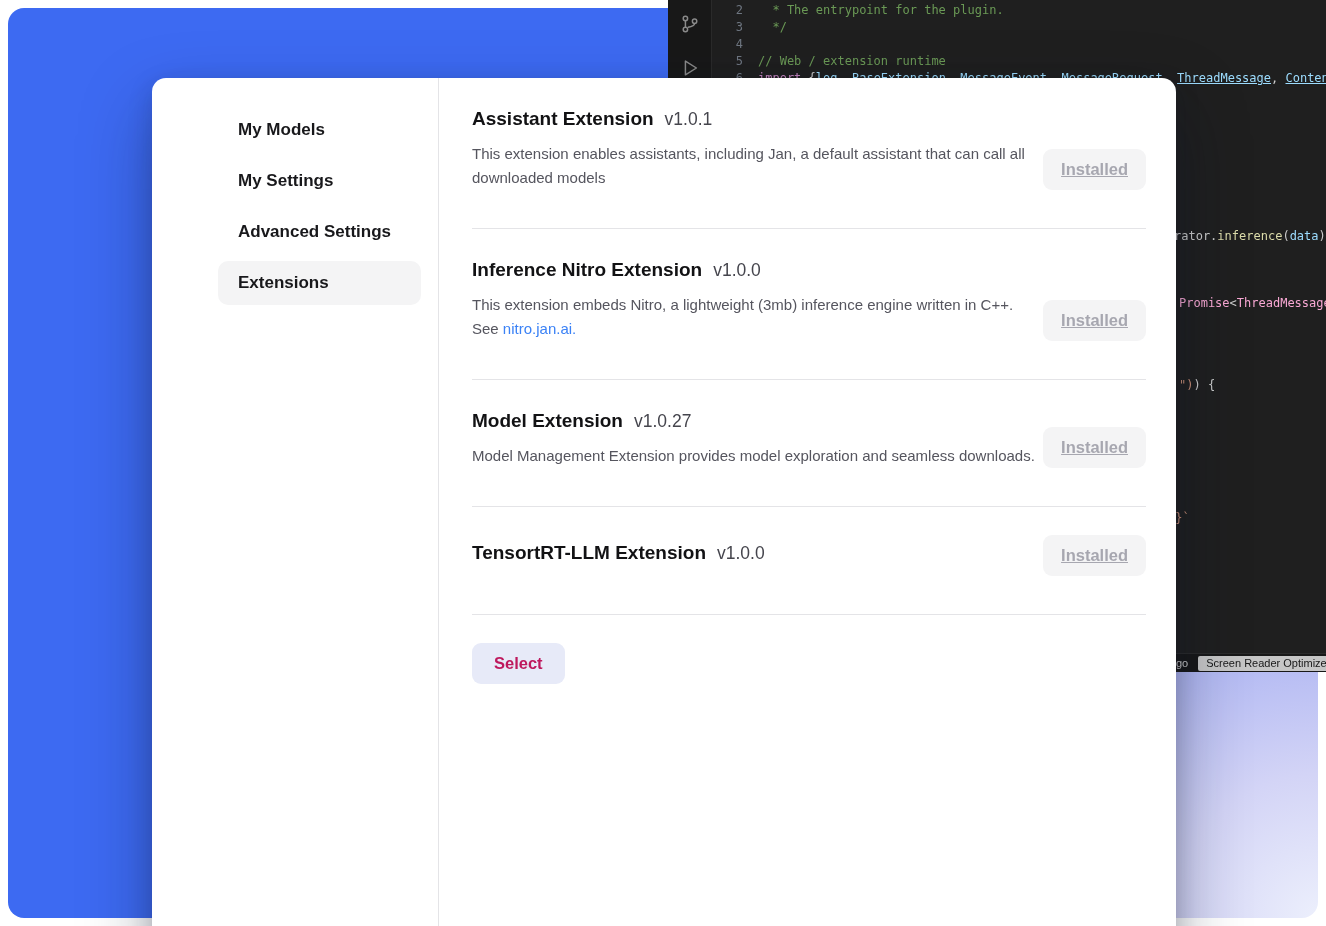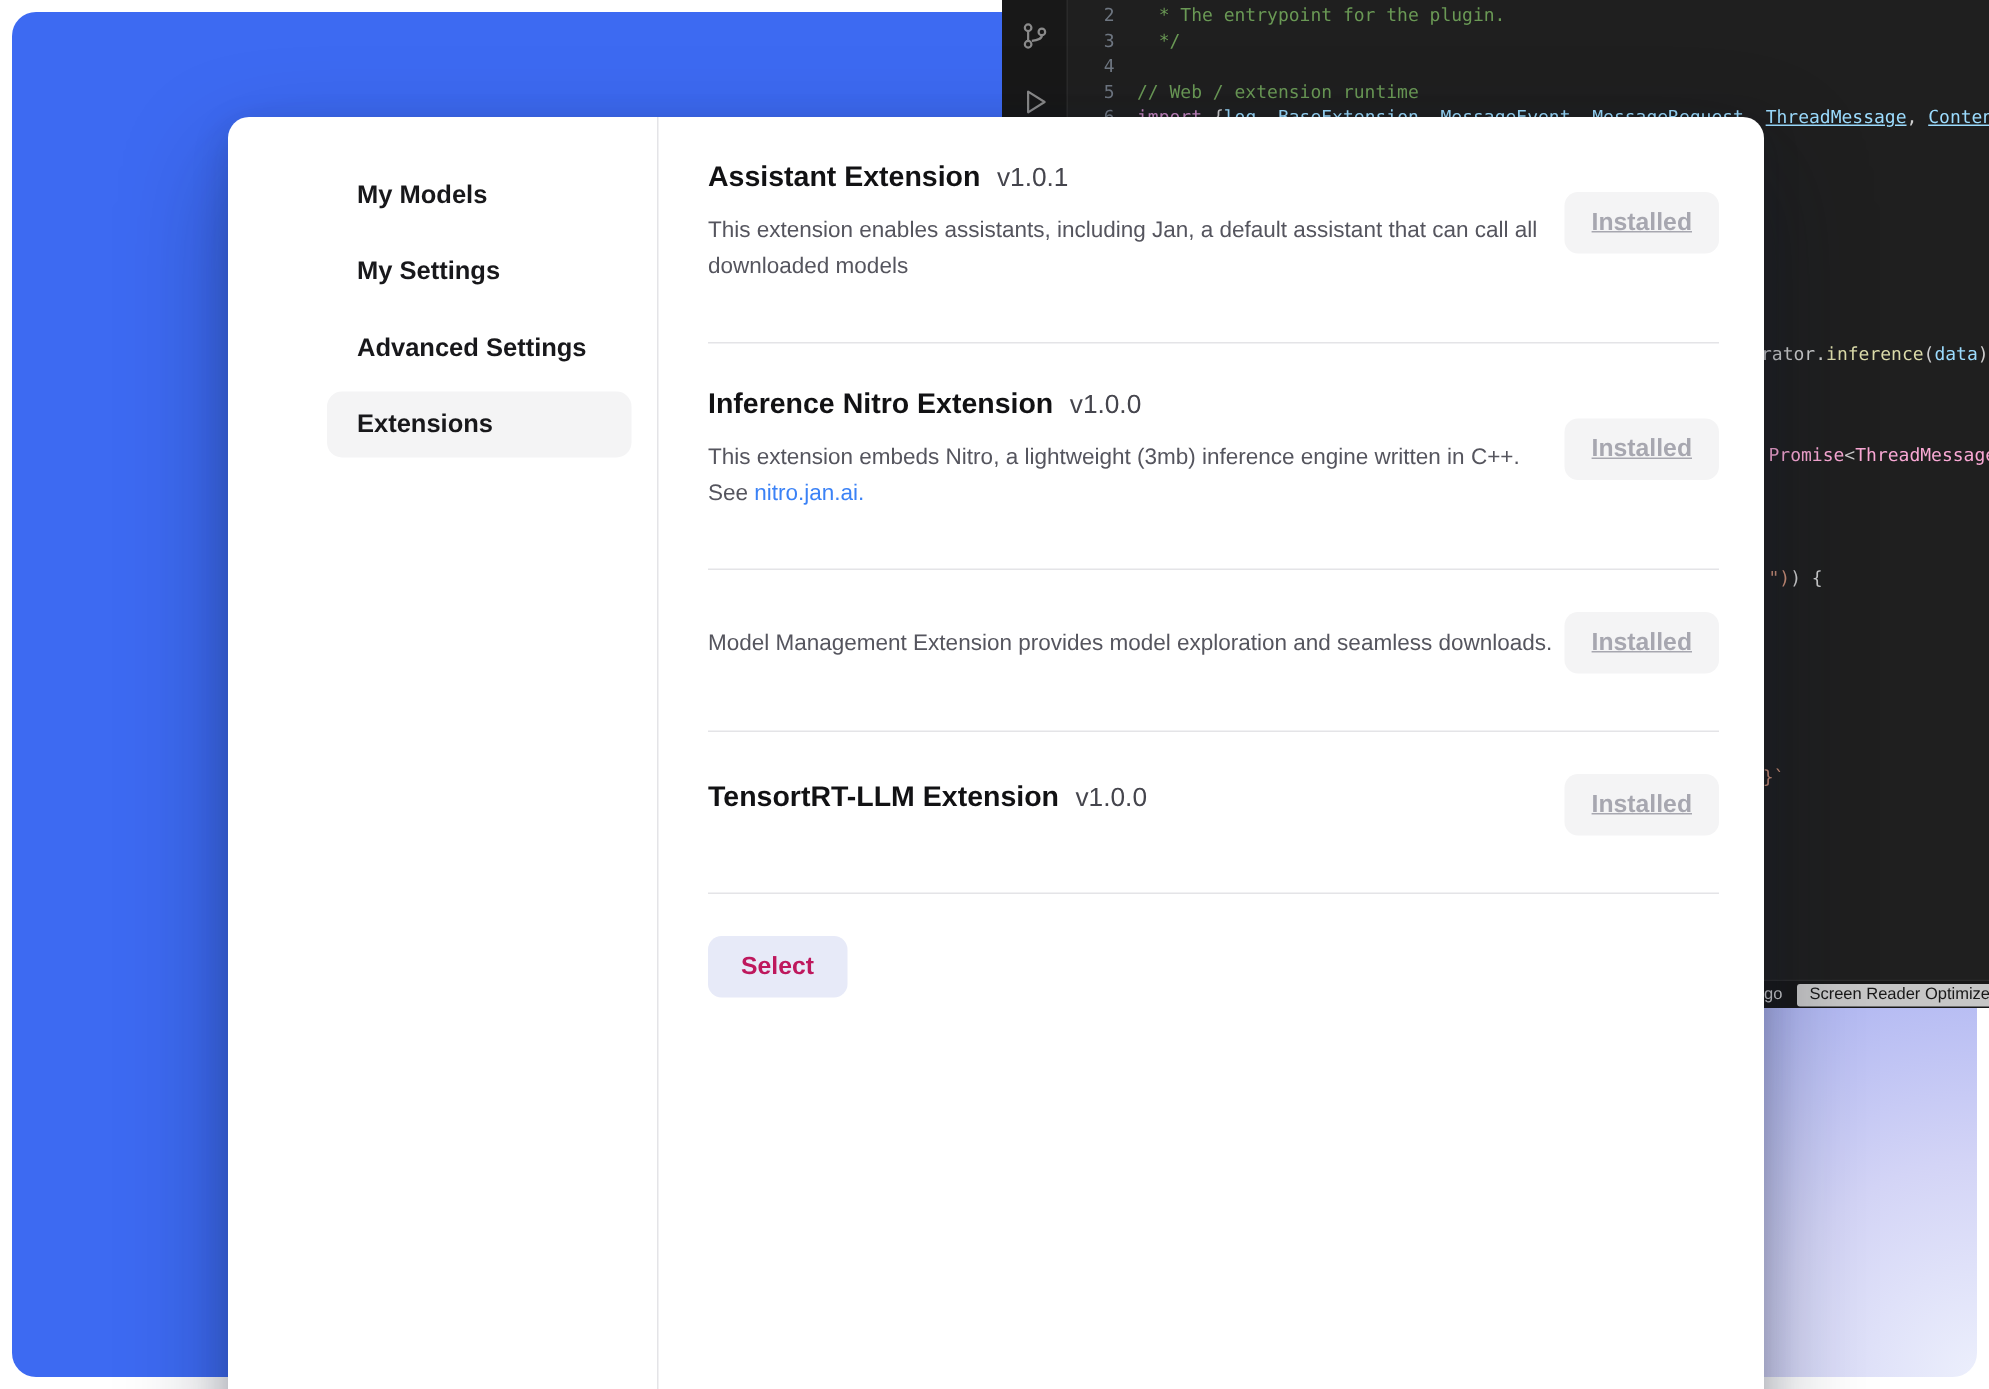--- a/index.html
+++ b/index.html
@@ -66,21 +66,21 @@
   }
   .side-item{
     height:44px; display:flex; align-items:center; padding:0 20px;
     border-radius:10px; font-size:17px; font-weight:700; color:#18181b;
     margin-bottom:7px; cursor:pointer; white-space:nowrap;
   }
   .side-item.active{ background:#f4f4f5; }
 
   .content{ flex:1; padding:0 30px 0 33px; overflow:hidden; }
   .ext-row{
-    display:flex; justify-content:space-between; align-items:center;
+    display:flex; justify-content:space-between; align-items:flex-end;
     padding:28px 0 38px; border-bottom:1px solid #e4e4e7;
   }
   .ext-row:last-child{ border-bottom:none; }
   .ext-head{ display:flex; align-items:baseline; gap:11px; margin-bottom:10px; }
   .ext-title{ font-size:19px; line-height:26px; font-weight:700; color:#121214; }
   .ext-version{ font-size:17.5px; color:#45454d; }
   .ext-desc{ font-size:15px; line-height:24px; color:#55555e; max-width:585px; }
   .desc-link{ color:#3b82f6; cursor:pointer; }
   .btn{
     border:none; border-radius:9px; height:41px; padding:0 18px;
@@ -152,20 +152,24 @@
             <div class="ext-head">
               <span class="ext-title">Inference Nitro Extension</span>
               <span class="ext-version">v1.0.0</span>
             </div>
             <p class="ext-desc"><span>This extension embeds Nitro, a lightweight (3mb) inference engine written in C++. See </span><span class="desc-link">nitro.jan.ai.</span></p>
           </div>
           <button class="btn installed">Installed</button>
         </section>
         <section class="ext-row">
           <div class="ext-text">
+            <div class="ext-head">
+              <span class="ext-title">Model Extension</span>
+              <span class="ext-version">v1.0.27</span>
+            </div>
             <p class="ext-desc"><span>Model Management Extension provides model exploration and seamless downloads.</span></p>
           </div>
           <button class="btn installed">Installed</button>
         </section>
         <section class="ext-row">
           <div class="ext-text">
             <div class="ext-head">
               <span class="ext-title">TensortRT-LLM Extension</span>
               <span class="ext-version">v1.0.0</span>
             </div>

